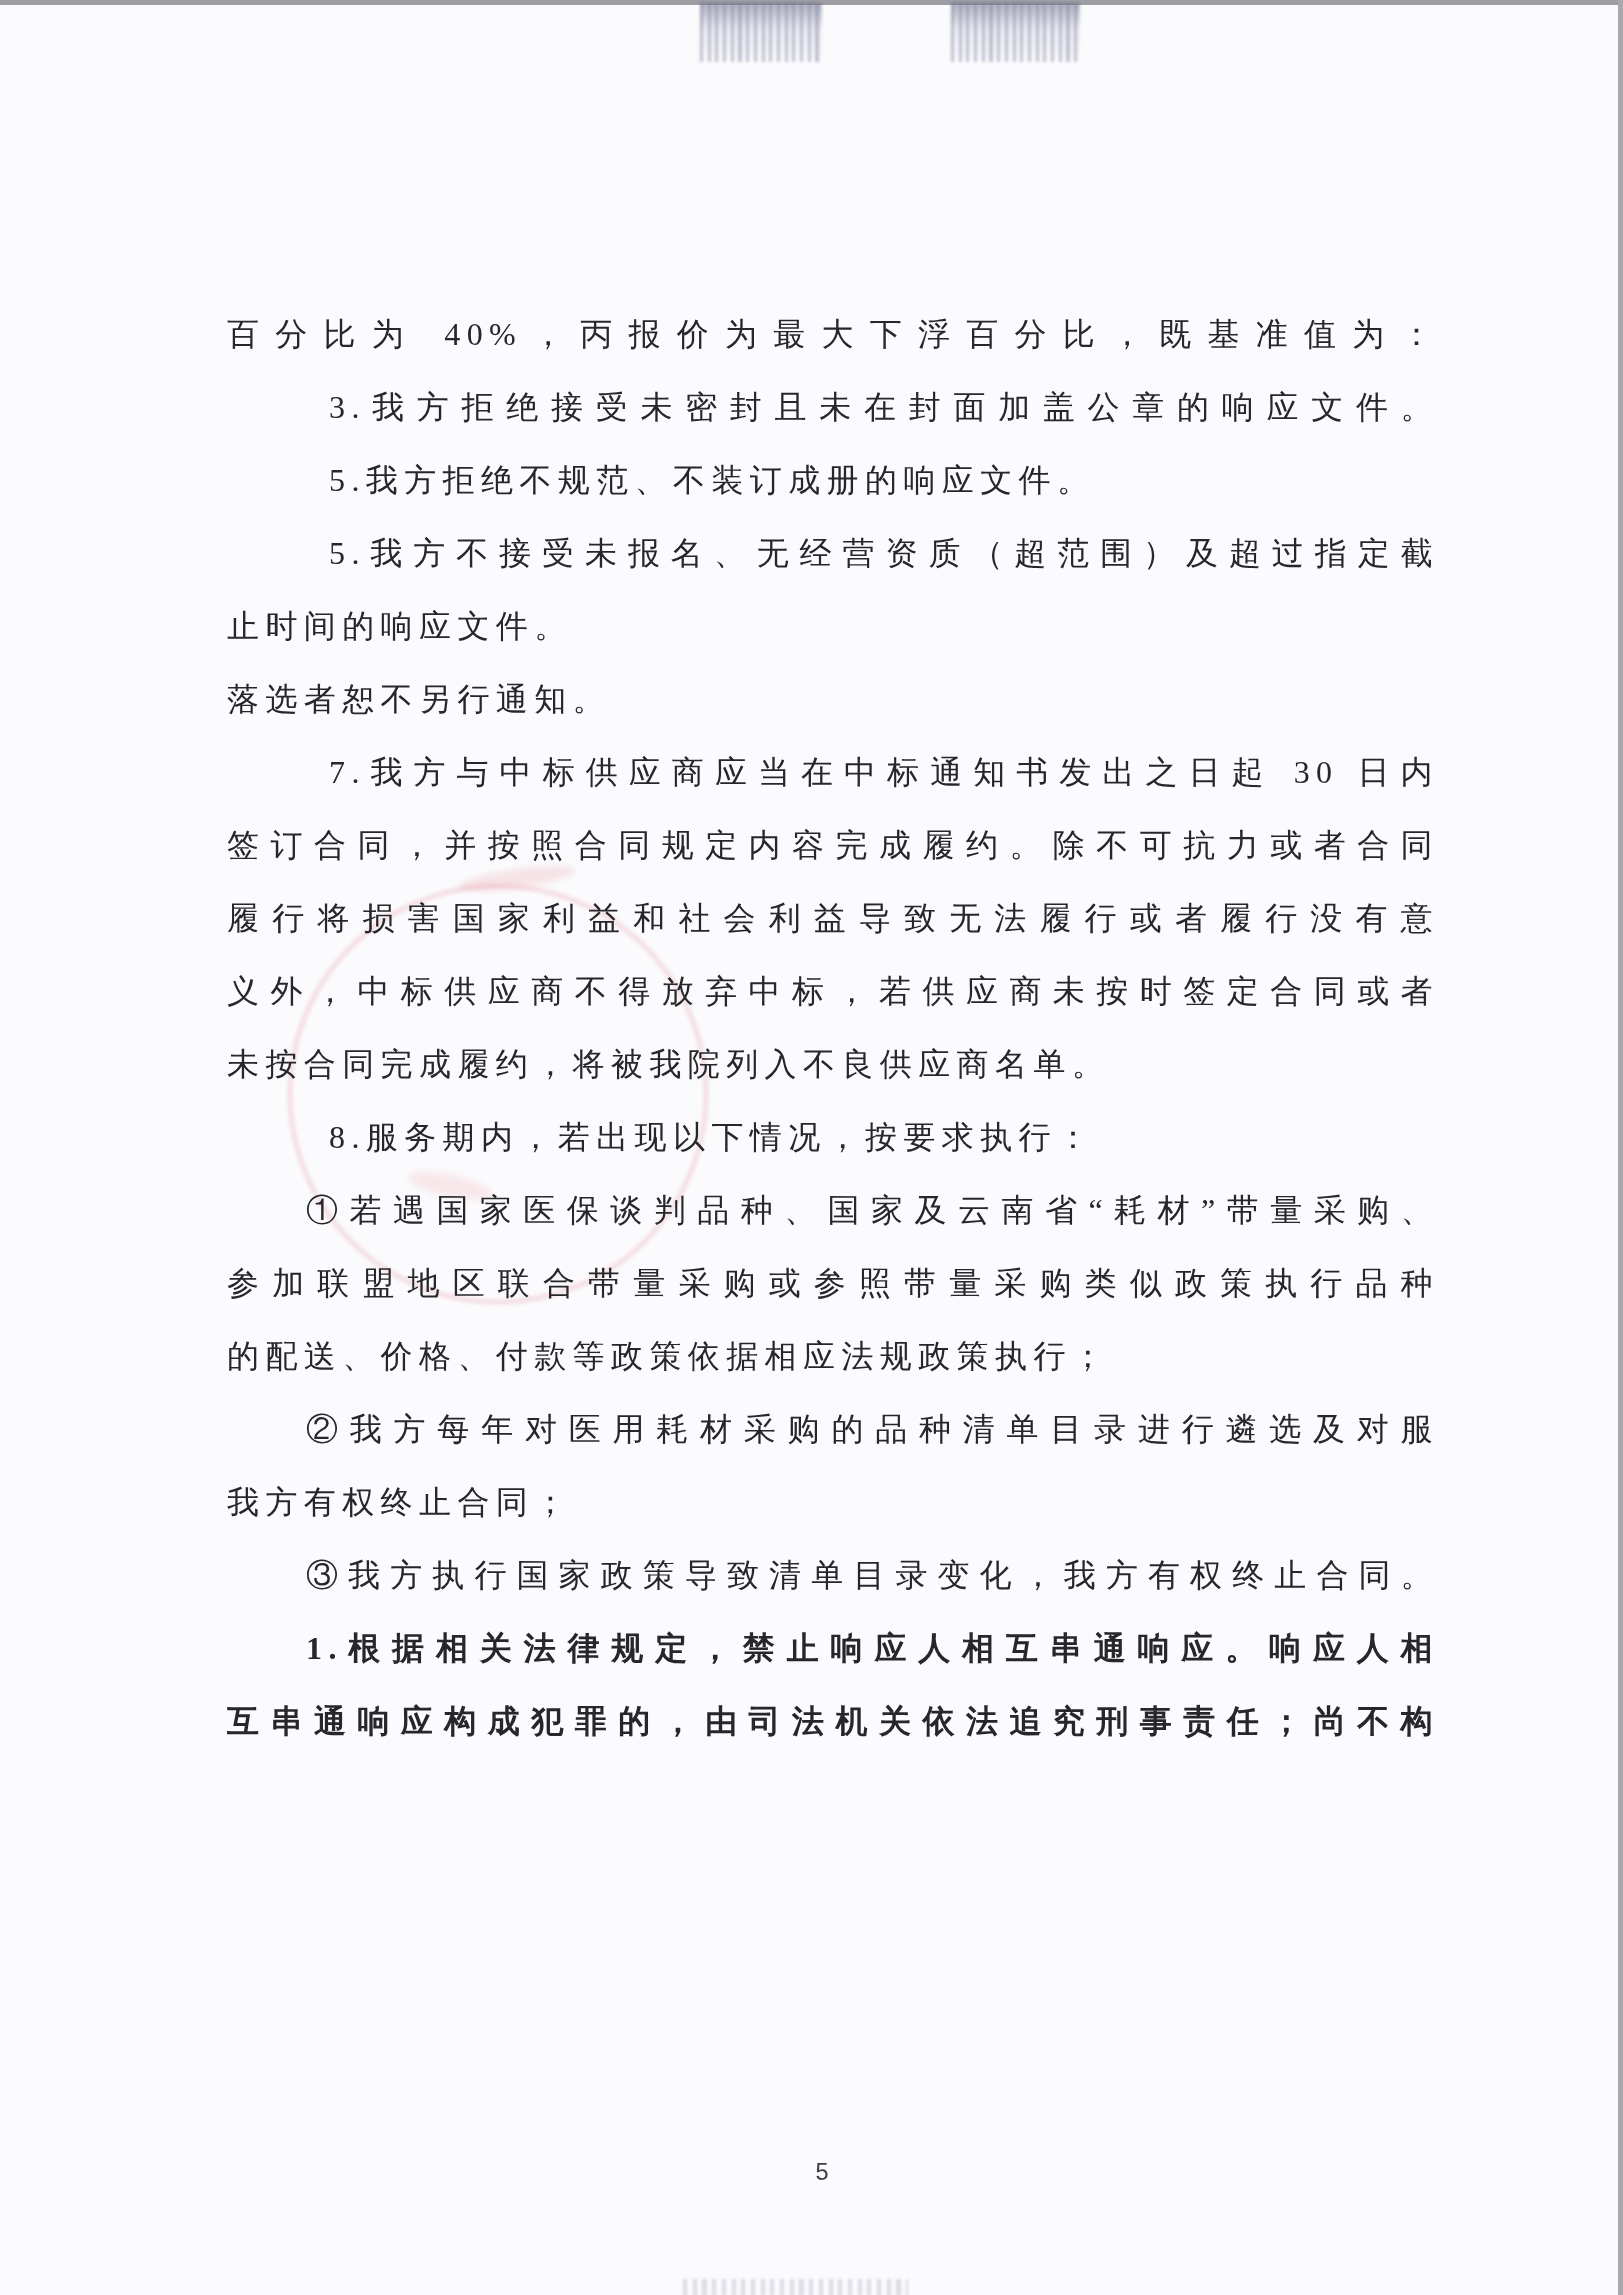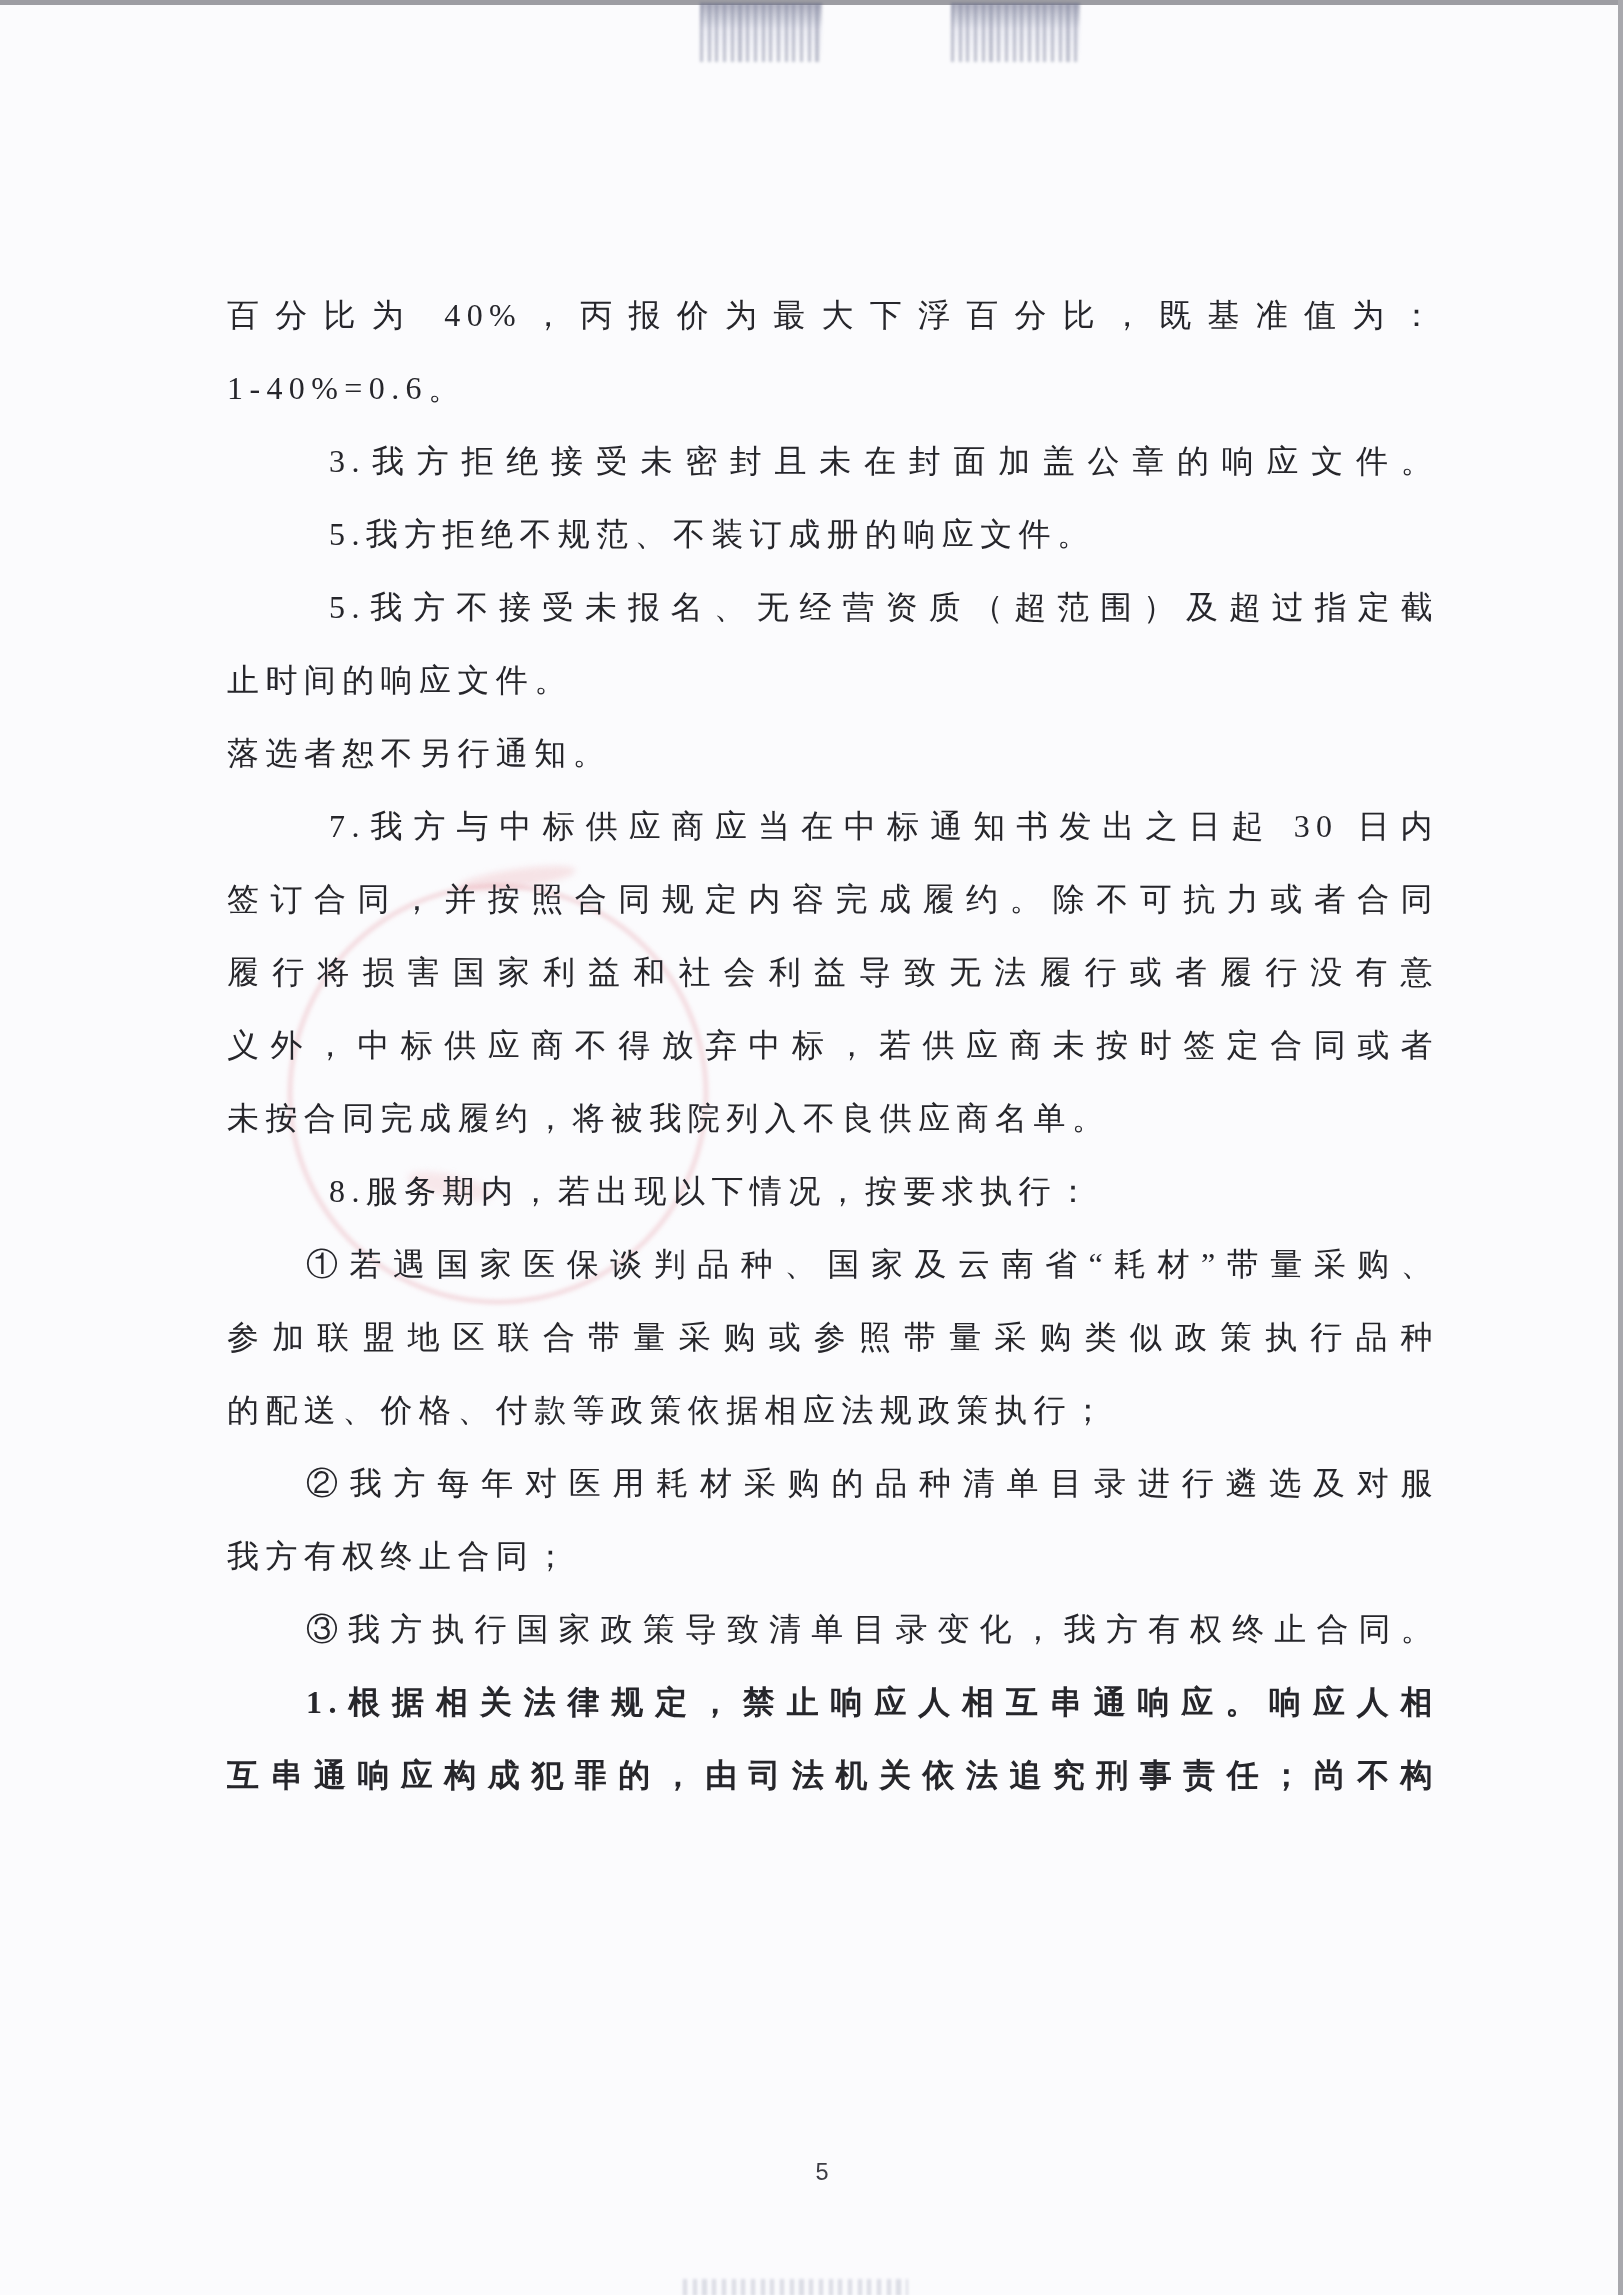--- a/index.html
+++ b/index.html
@@ -78,21 +78,21 @@
     width: 87px; height: 21.5px;
     background: rgba(226,140,150,0.18);
     border-radius: 50%;
     filter: blur(3.6px);
     transform: rotate(12deg);
   }
   
   .textblock {
     position: absolute;
     left: 227px;
-    top: 279px;
+    top: 298px;
     width: 1212px;
     filter: blur(0.2px);
   }
   .line {
     height: 73px;
     line-height: 73px;
     font-size: 32px;
     letter-spacing: 0.2em;
     color: #26262b;
     white-space: nowrap;
@@ -126,21 +126,20 @@
   <div class="smudge smudge-a"></div>
   <div class="smudge smudge-b"></div>
   <div class="bottom-smudge"></div>
 
   <div class="stamp-circle"></div>
   <div class="stamp-blob1"></div>
   <div class="stamp-blob2"></div>
 
   <div class="textblock">
       <div class="line justify">百分比为 40%，丙报价为最大下浮百分比，既基准值为：</div>
-      <div class="line">1-40%=0.6。</div>
       <div class="line justify indent2">3.我方拒绝接受未密封且未在封面加盖公章的响应文件。</div>
       <div class="line indent2">5.我方拒绝不规范、不装订成册的响应文件。</div>
       <div class="line justify indent2">5.我方不接受未报名、无经营资质（超范围）及超过指定截</div>
       <div class="line">止时间的响应文件。</div>
       <div class="line">落选者恕不另行通知。</div>
       <div class="line justify indent2">7.我方与中标供应商应当在中标通知书发出之日起 30 日内</div>
       <div class="line justify">签订合同，并按照合同规定内容完成履约。除不可抗力或者合同</div>
       <div class="line justify">履行将损害国家利益和社会利益导致无法履行或者履行没有意</div>
       <div class="line justify">义外，中标供应商不得放弃中标，若供应商未按时签定合同或者</div>
       <div class="line">未按合同完成履约，将被我院列入不良供应商名单。</div>

